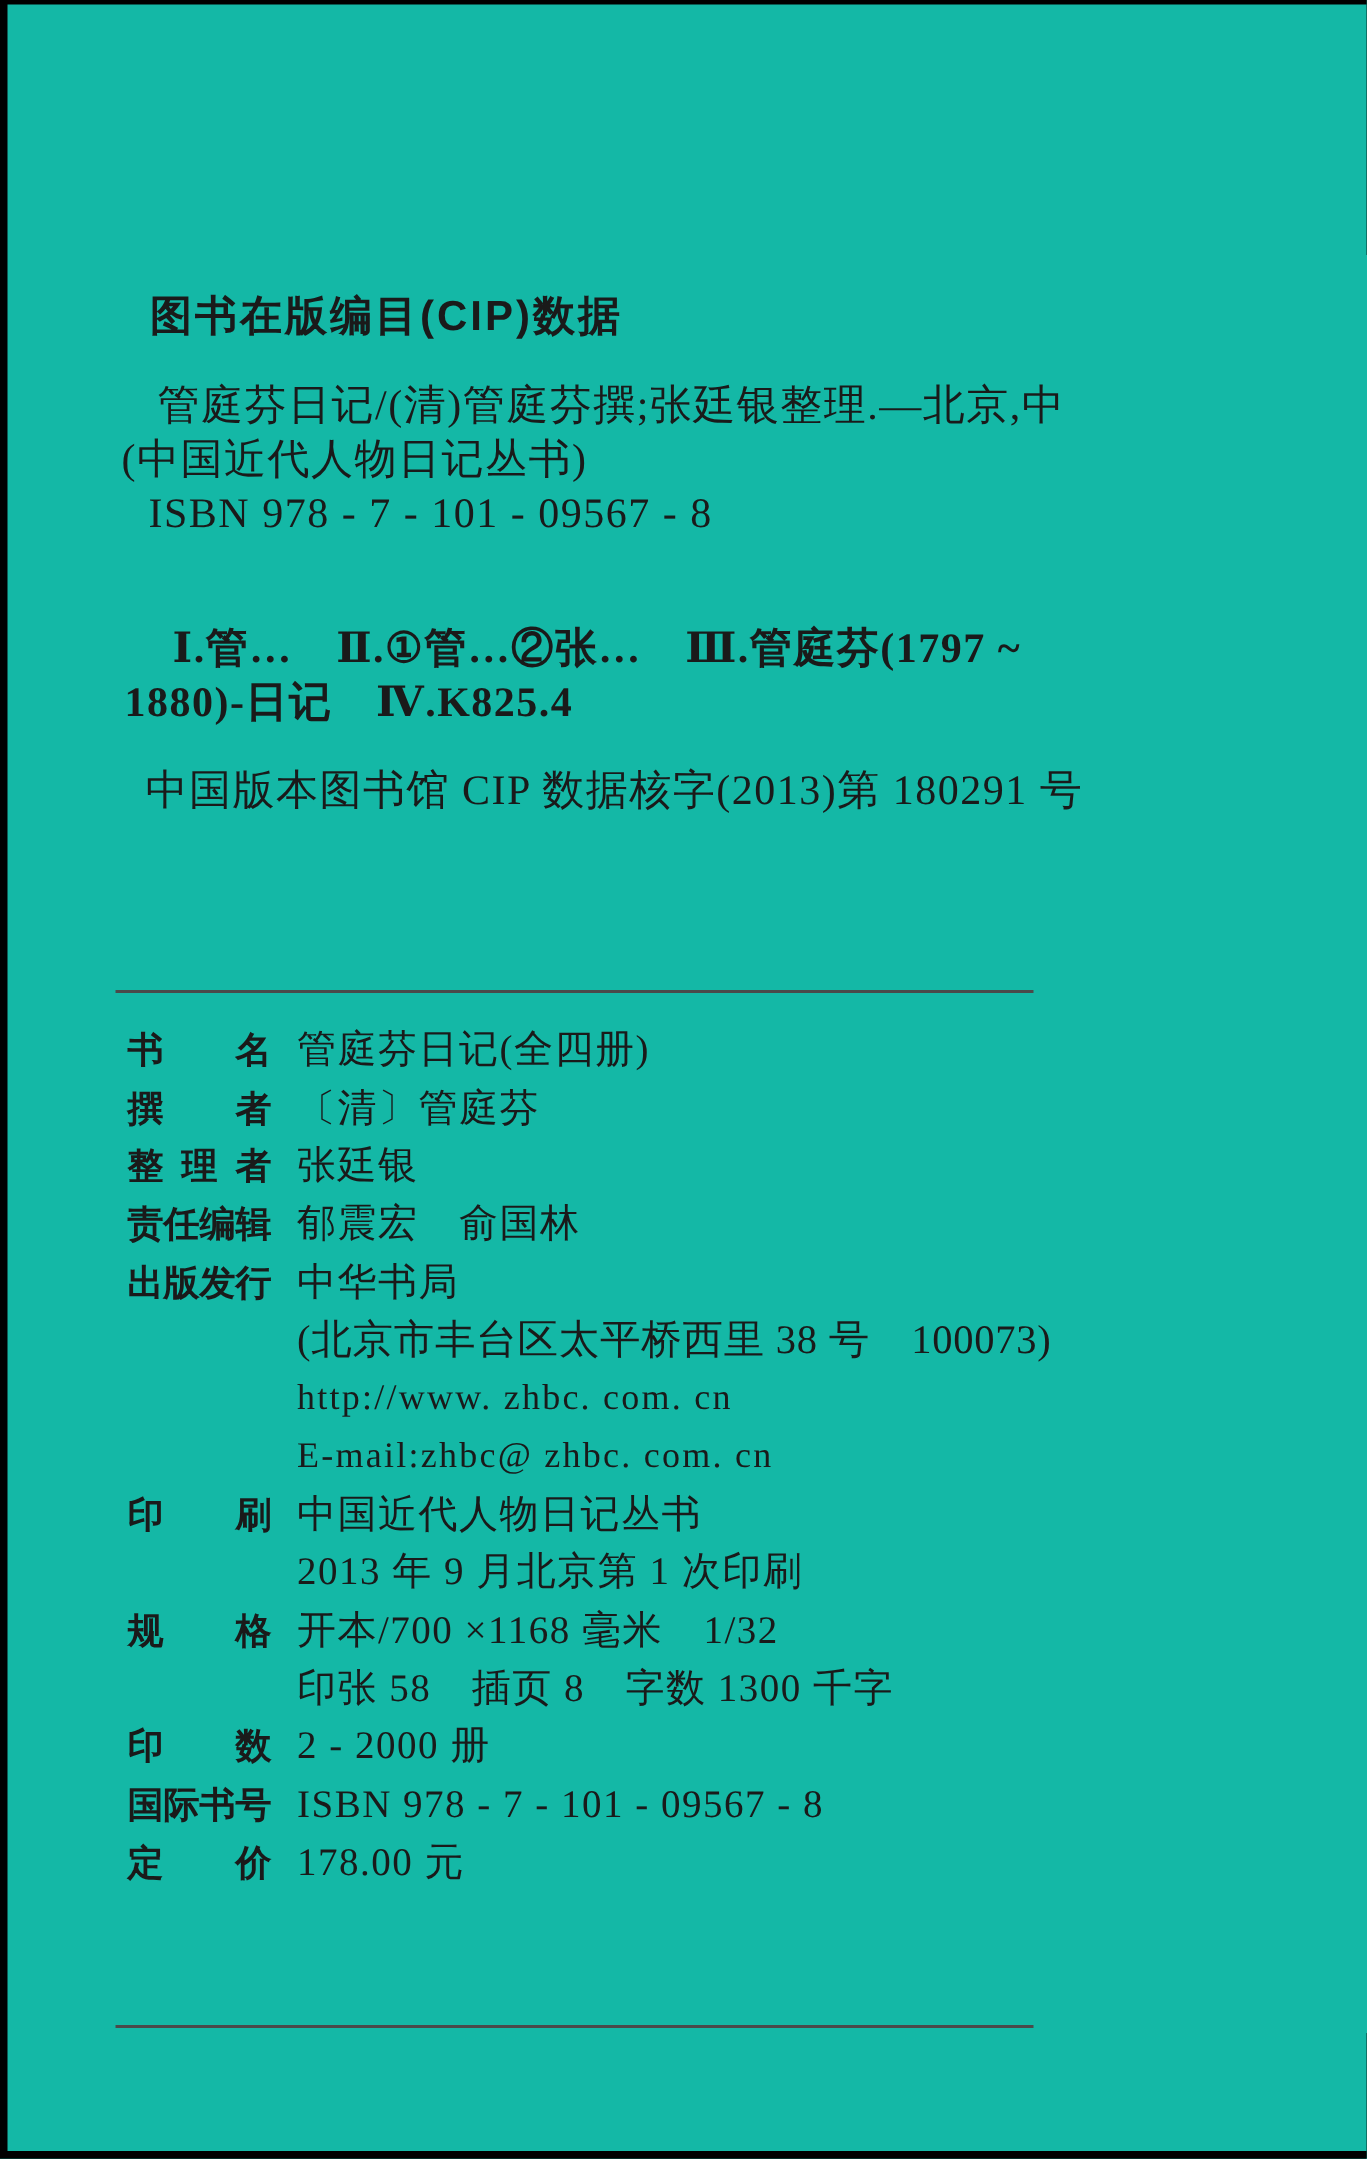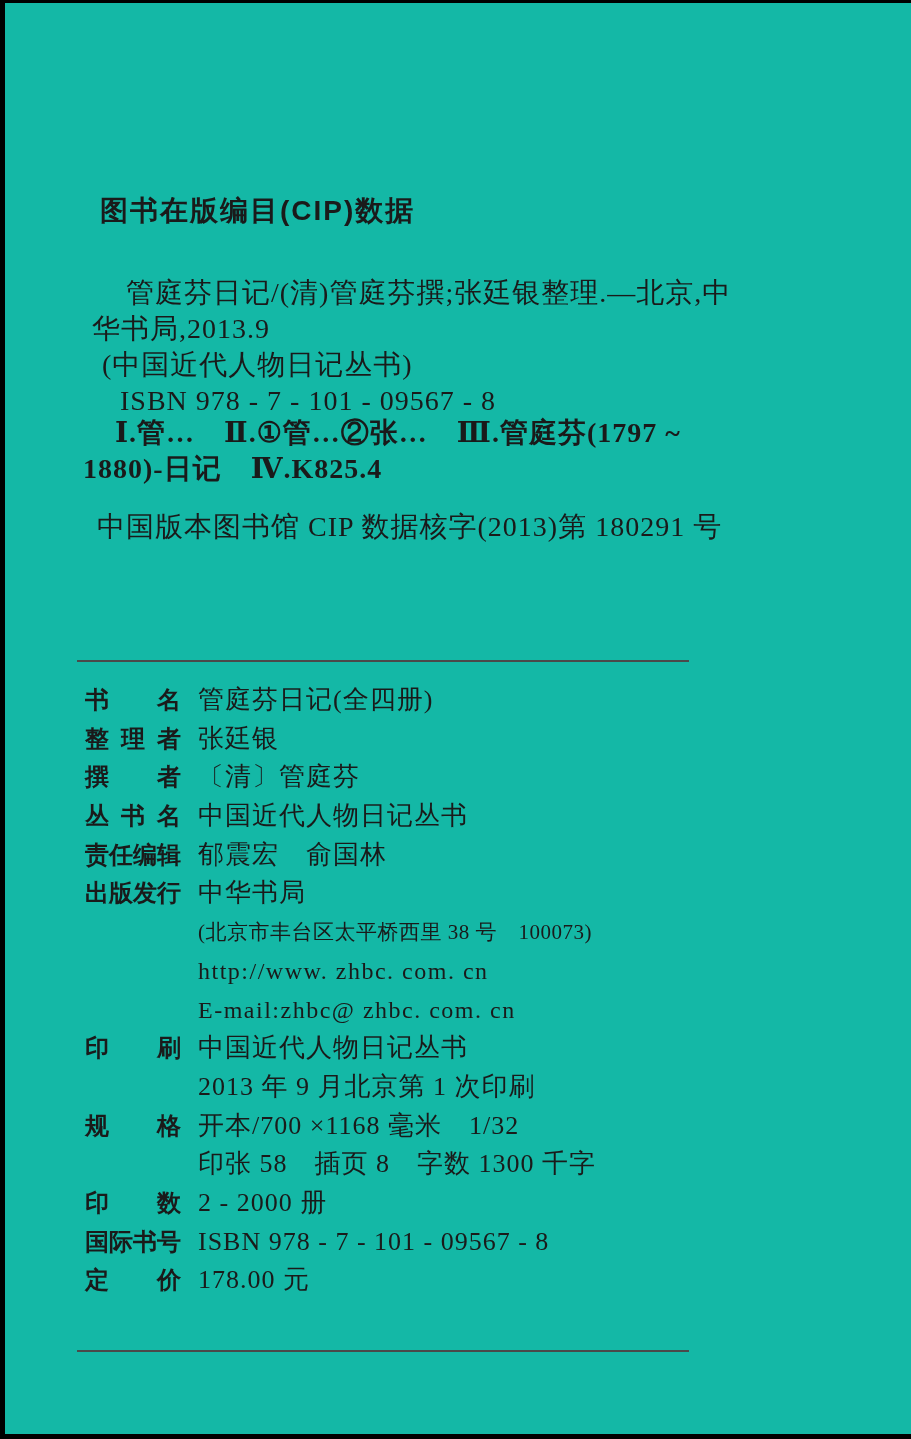--- a/index.html
+++ b/index.html
@@ -26,27 +26,26 @@
     top: 189px;
     left: 95px;
     font-family: "Liberation Sans", "DejaVu Sans", sans-serif;
     font-weight: 700;
     font-size: 28px;
     letter-spacing: 2px;
     white-space: pre-wrap;
   }
   .cip-desc {
     position: absolute;
-    top: 272px;
+    top: 250px;
     left: 66px;
     width: 800px;
     font-size: 28px;
     line-height: 36px;
     letter-spacing: 1px;
-    margin-left: 21px;
   }
   .cip-class {
     position: absolute;
     top: 412px;
     left: 66px;
     width: 800px;
     font-size: 28px;
     line-height: 36px;
     letter-spacing: 1px;
     font-weight: bold;
@@ -100,63 +99,59 @@
   }
   .val {
     display: inline-block;
     margin-left: 17px;
     font-size: 26px;
     letter-spacing: 1px;
     white-space: pre-wrap;
     vertical-align: baseline;
   }
   .val.small {
-    font-size: 21px;
+    font-size: 27px;
     letter-spacing: 0.5px;
   }
   .val.url {
     font-size: 24px;
     letter-spacing: 1.5px;
   }
 </style>
 </head>
 <body>
 
 <div class="page">
 
   <div class="cip-heading">图书在版编目(CIP)数据</div>
 
   <div class="cip-desc">
     <div class="l i-34">管庭芬日记/(清)管庭芬撰;张廷银整理.—北京,中</div>
-    <div class="l">华书局,2013.9</div>
     <div class="l i-10">(中国近代人物日记丛书)</div>
     <div class="l i-28">ISBN 978 - 7 - 101 - 09567 - 8</div>
   </div>
 
   <div class="cip-class">
     <div class="l i-44">Ⅰ.管…　Ⅱ.①管…②张…　Ⅲ.管庭芬(1797 ~</div>
     <div class="l i-12">1880)-日记　Ⅳ.K825.4</div>
   </div>
 
   <div class="cip-no">中国版本图书馆 CIP 数据核字(2013)第 180291 号</div>
 
   <div class="rule rule-top"></div>
 
   <div class="rows">
     <div class="row">
       <span class="lbl">书名</span><span class="val">管庭芬日记(全四册)</span>
     </div>
     <div class="row">
-      <span class="lbl">整理者</span><span class="val">张廷银</span>
-    </div>
-    <div class="row">
       <span class="lbl">撰者</span><span class="val">〔清〕管庭芬</span>
     </div>
     <div class="row">
-      <span class="lbl">丛书名</span><span class="val">中国近代人物日记丛书</span>
+      <span class="lbl">整理者</span><span class="val">张廷银</span>
     </div>
     <div class="row">
       <span class="lbl">责任编辑</span><span class="val">郁震宏　俞国林</span>
     </div>
     <div class="row">
       <span class="lbl">出版发行</span><span class="val">中华书局</span>
     </div>
     <div class="row">
       <span class="lbl"></span><span class="val small">(北京市丰台区太平桥西里 38 号　100073)</span>
     </div>

